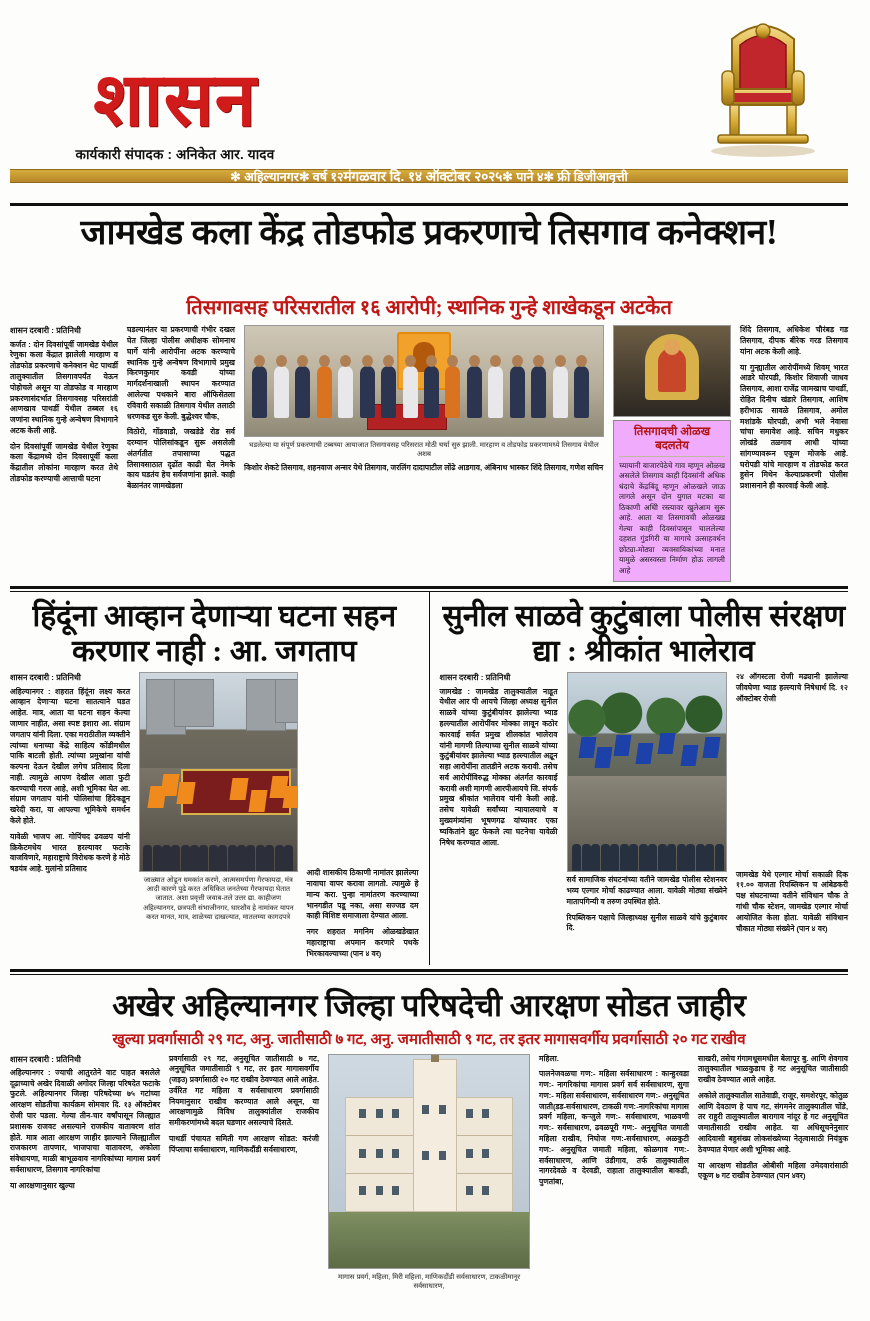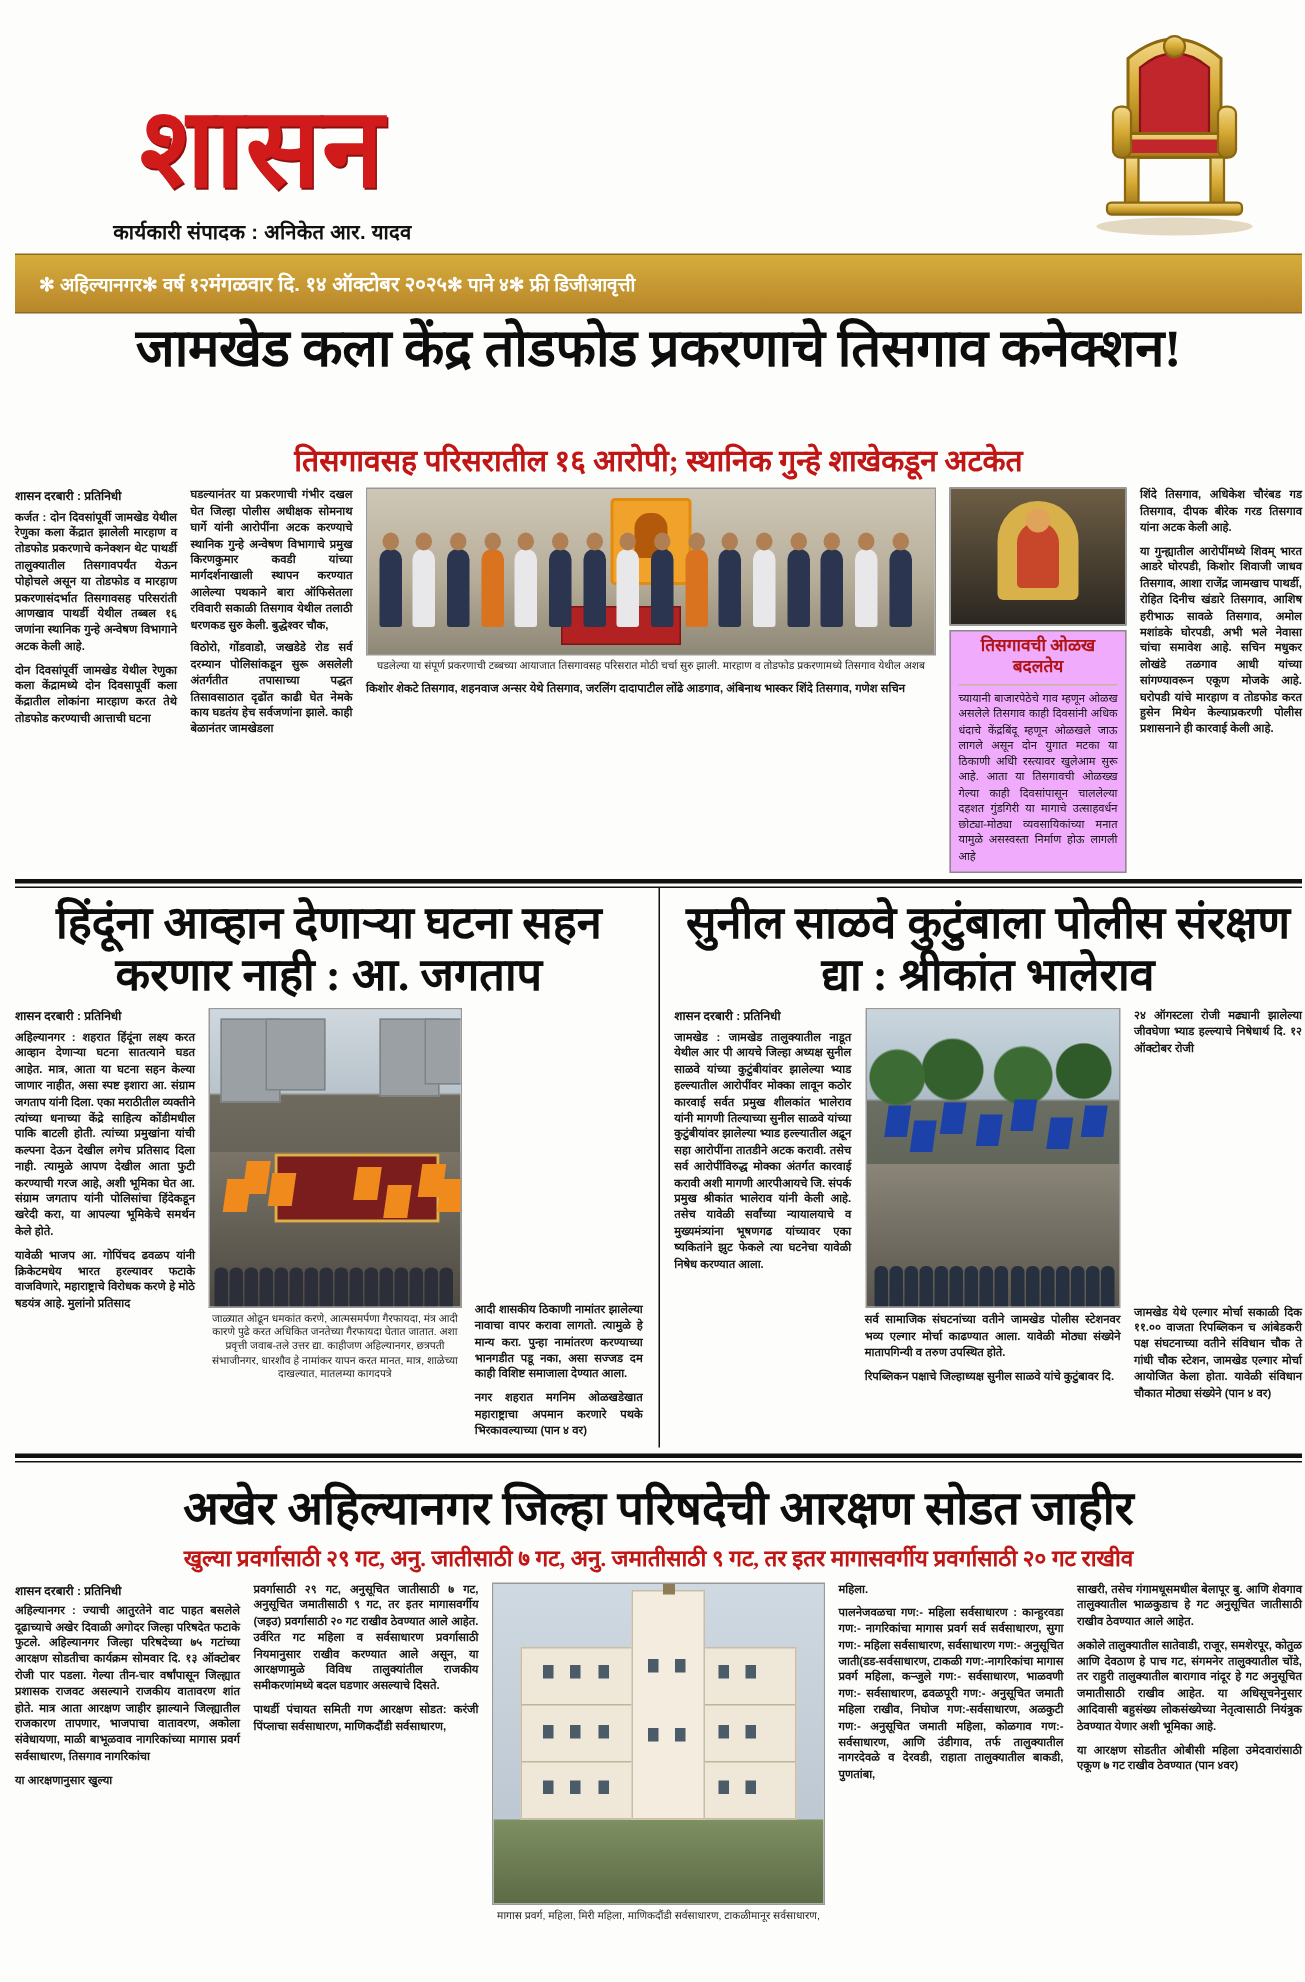--- a/index.html
+++ b/index.html
@@ -5,21 +5,21 @@
   * { box-sizing: border-box; }
   html, body {
     margin: 0; padding: 0;
     background: #ffffff;
     font-family: "Liberation Sans", sans-serif;
   }
   .page {
     width: 870px; height: 1321px;
     position: relative;
     background: #fdfdfb;
-    padding: 8px 2px 6px 10px;
+    padding: 8px 22px 6px 10px;
     overflow: hidden;
   }
 
   
   .masthead {
     position: relative;
     height: 190px;
     border-bottom: 0;
   }
   .masthead-flex {
@@ -71,27 +71,27 @@
   .mast-rni {
     font-size: 12.5px;
     font-weight: bold;
     color: #111;
     margin-top: 10px;
   }
 
   
   .infobar {
     margin-top: 6px;
-    height: 40px;
+    height: 14px;
     background: #c49a2c;
     background: linear-gradient(#d6ad3c, #b8862a);
     color: #ffffff;
     display: flex;
     align-items: center;
-    justify-content: flex-start;
+    justify-content: center;
     padding: 0 16px;
     font-size: 12.5px;
     font-weight: bold;
     border-top: 1px solid #8f6a1d;
     border-bottom: 1px solid #8f6a1d;
   }
   .infobar span { white-space: nowrap; }
   .infobar .big { font-size: 13.5px; }
 
   

